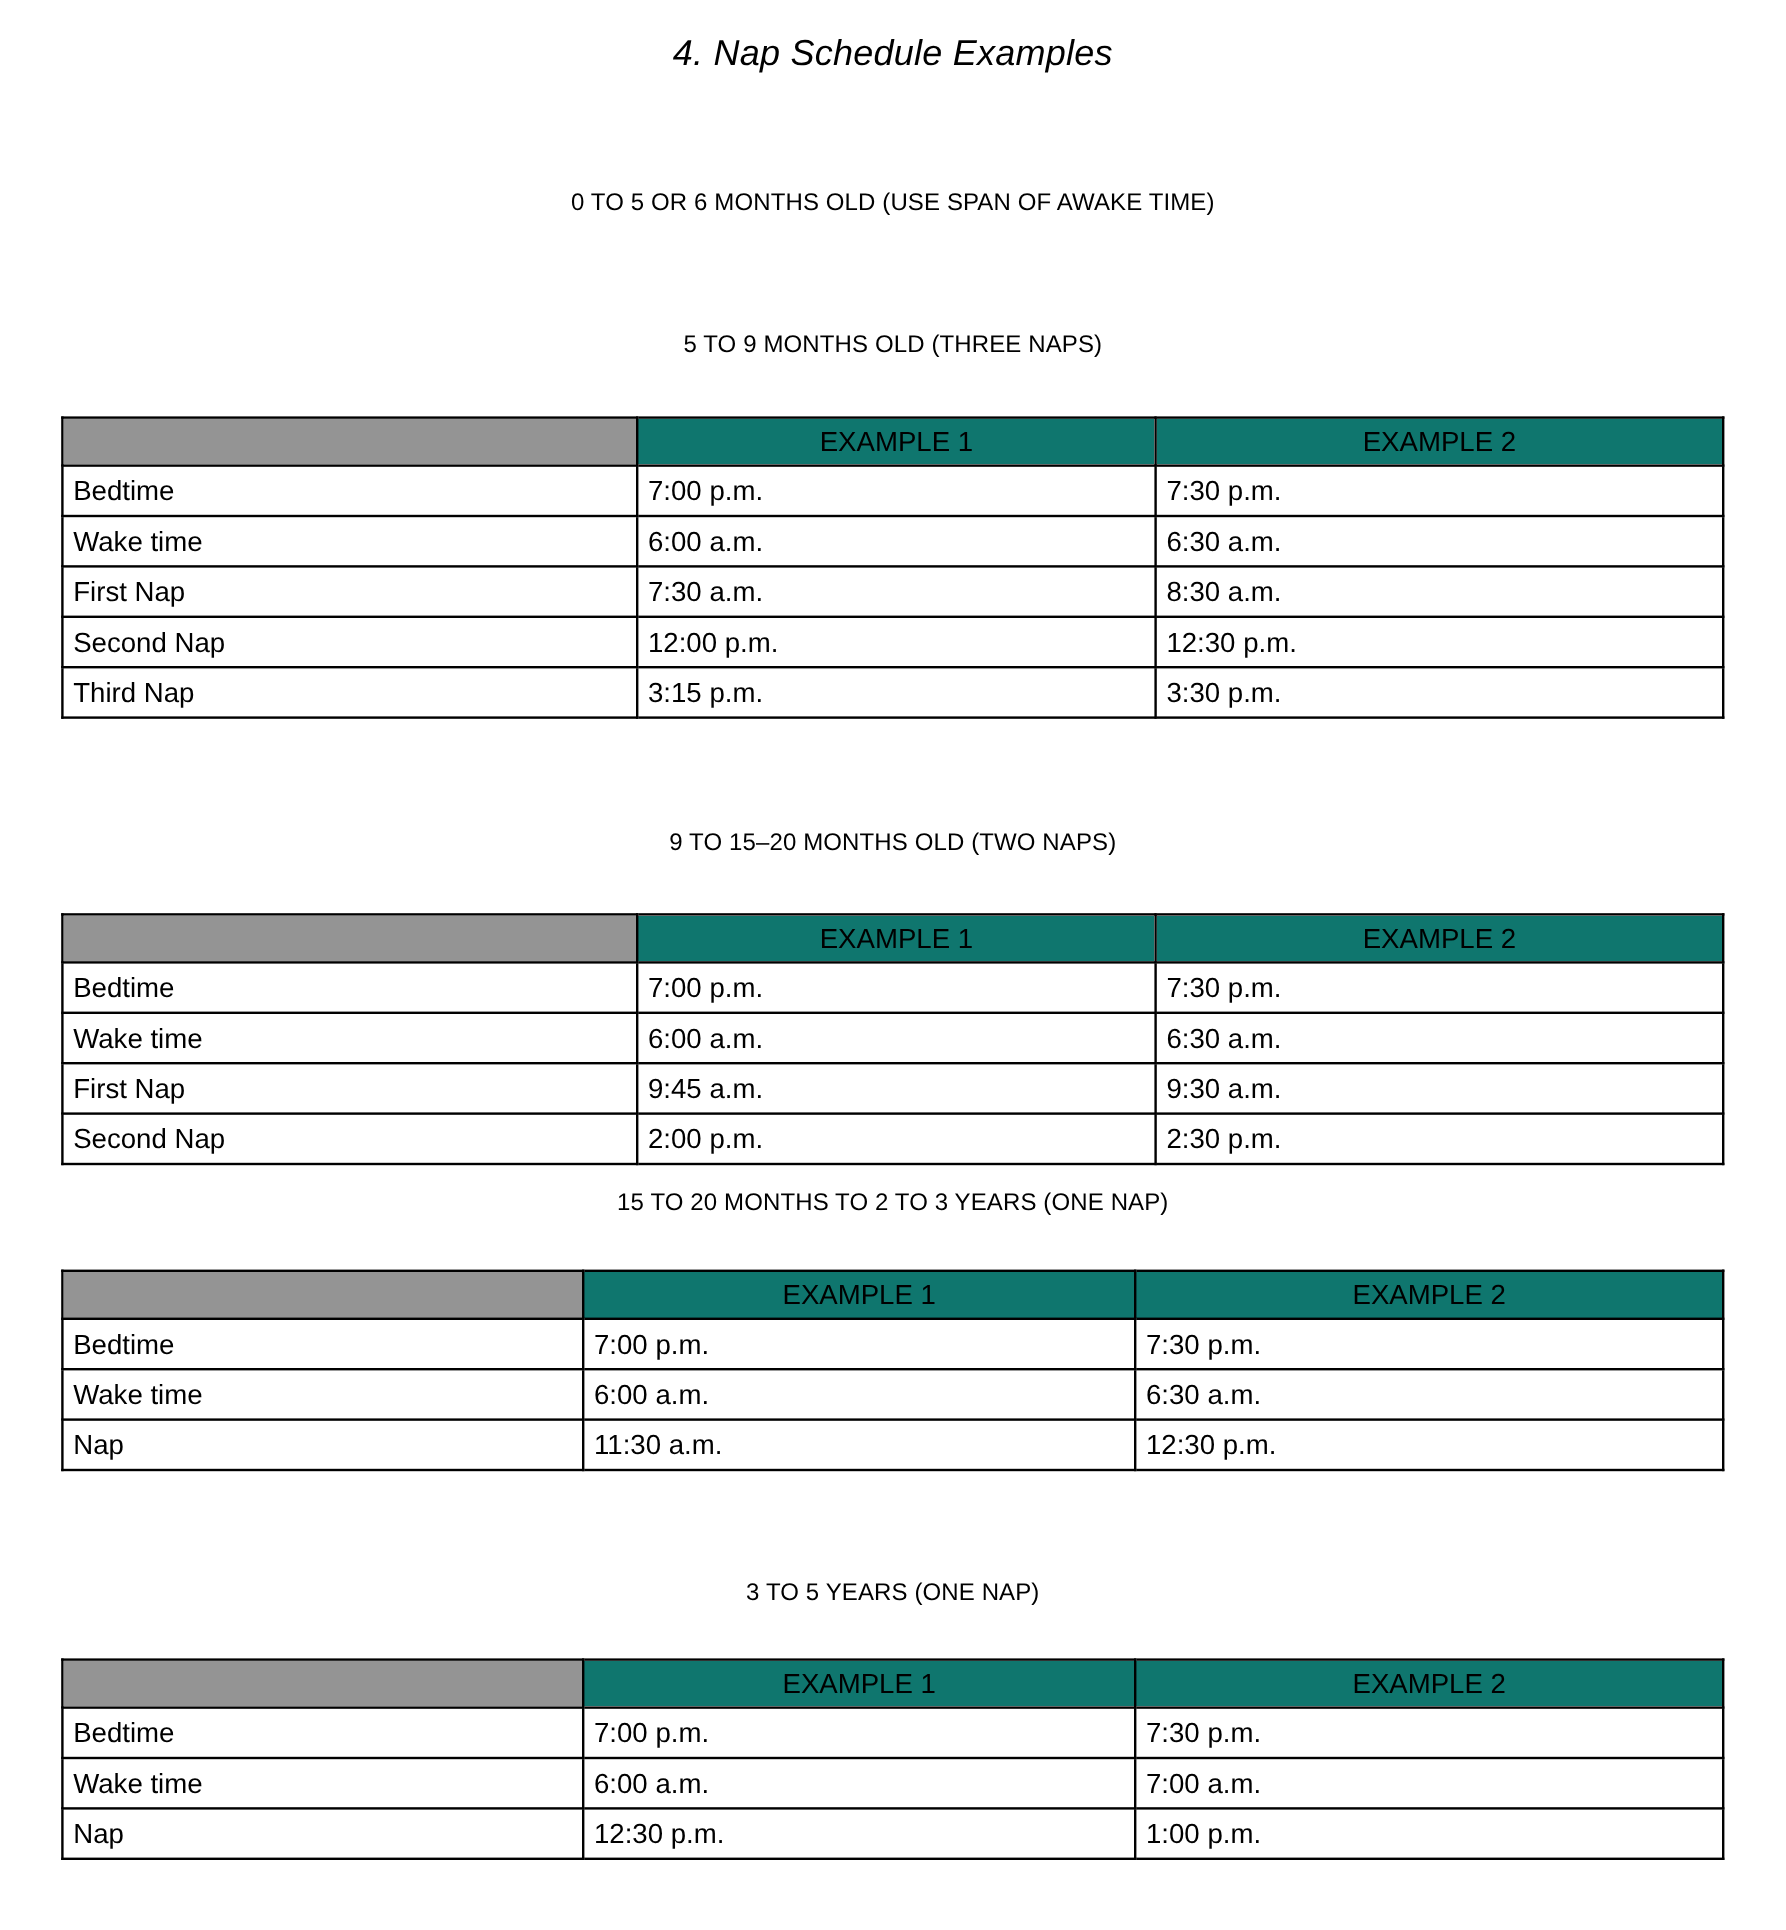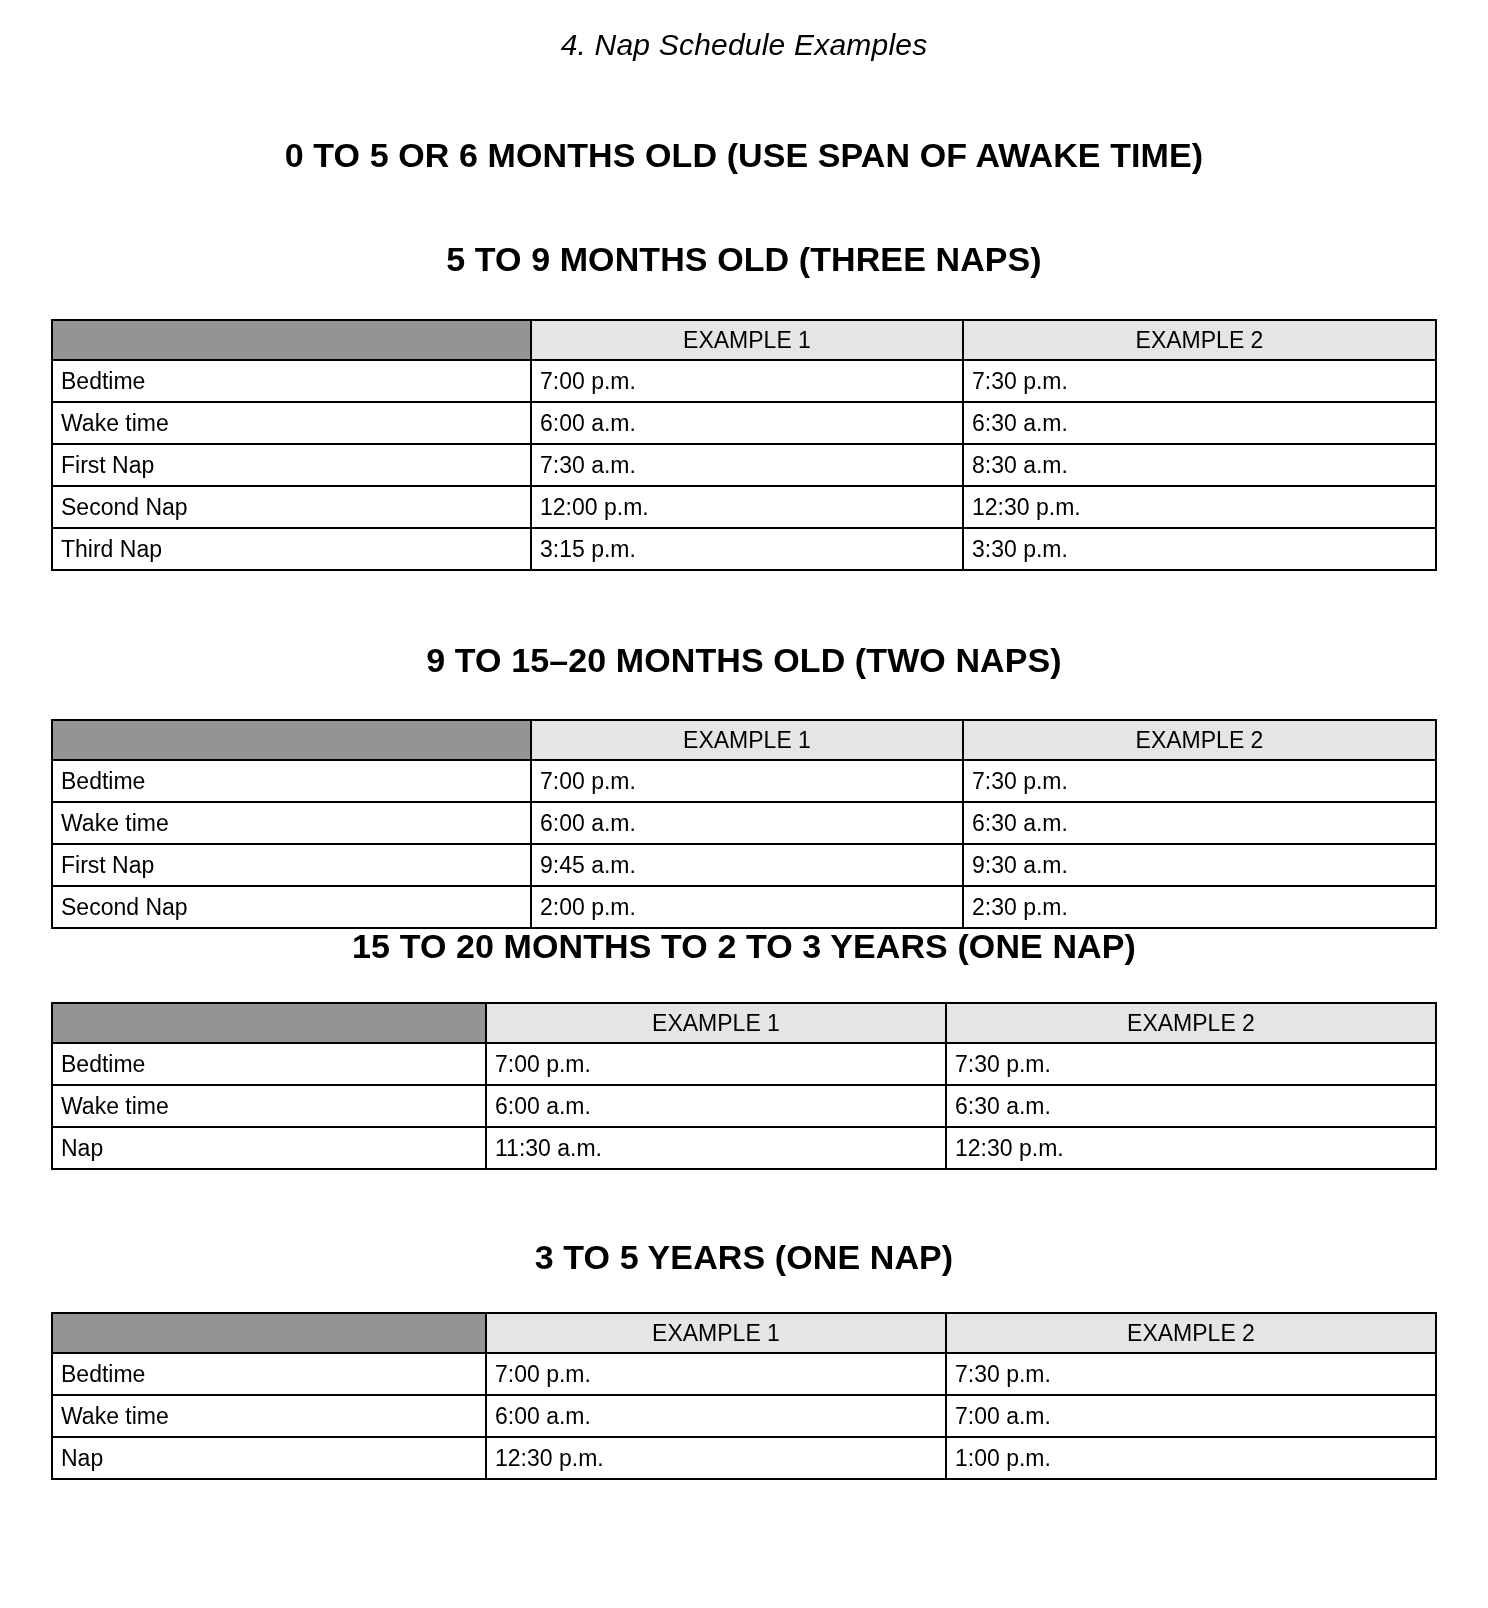--- a/index.html
+++ b/index.html
@@ -25,24 +25,24 @@
     font-style: italic;
     font-weight: normal;
     font-size: 30px;
     line-height: 34px;
     margin: 0;
     padding-top: 28px;
     letter-spacing: 0.2px;
   }
   .section-heading {
     text-align: center;
-    font-size: 34px;
+    font-size: 20px;
     line-height: 30px;
-    font-weight: bold;
-    margin: 2px;
+    font-weight: normal;
+    margin: 16px;
     letter-spacing: 0.1px;
   }
   .h-0to6 { padding-top: 76px; }
   .h-6to9 { padding-top: 72px; }
   .h-9to15 { padding-top: 72px; }
   .h-15to3y { }
   .h-3to5 { padding-top: 70px; }
 
   .tbl-wrap { display: flex; justify-content: center; }
   .tbl-wrap.t1 { margin-top: 45px; }
@@ -62,21 +62,21 @@
     padding: 0 12px 0 8px;
     vertical-align: middle;
     font-weight: normal;
     text-align: left;
     line-height: 26px;
     box-sizing: border-box;
     white-space: nowrap;
     overflow: hidden;
   }
   table.sched thead th {
-    background: #e5e5e5;
+    background: #0f766e;
     text-align: center;
     padding: 0;
     height: 40px;
   }
   table.sched thead th.blank { background: #949494; }
 
   
   .cw-a col.c1 { width: 479px; }
   .cw-a col.c2 { width: 432px; }
   .cw-a col.c3 { width: 473px; }

